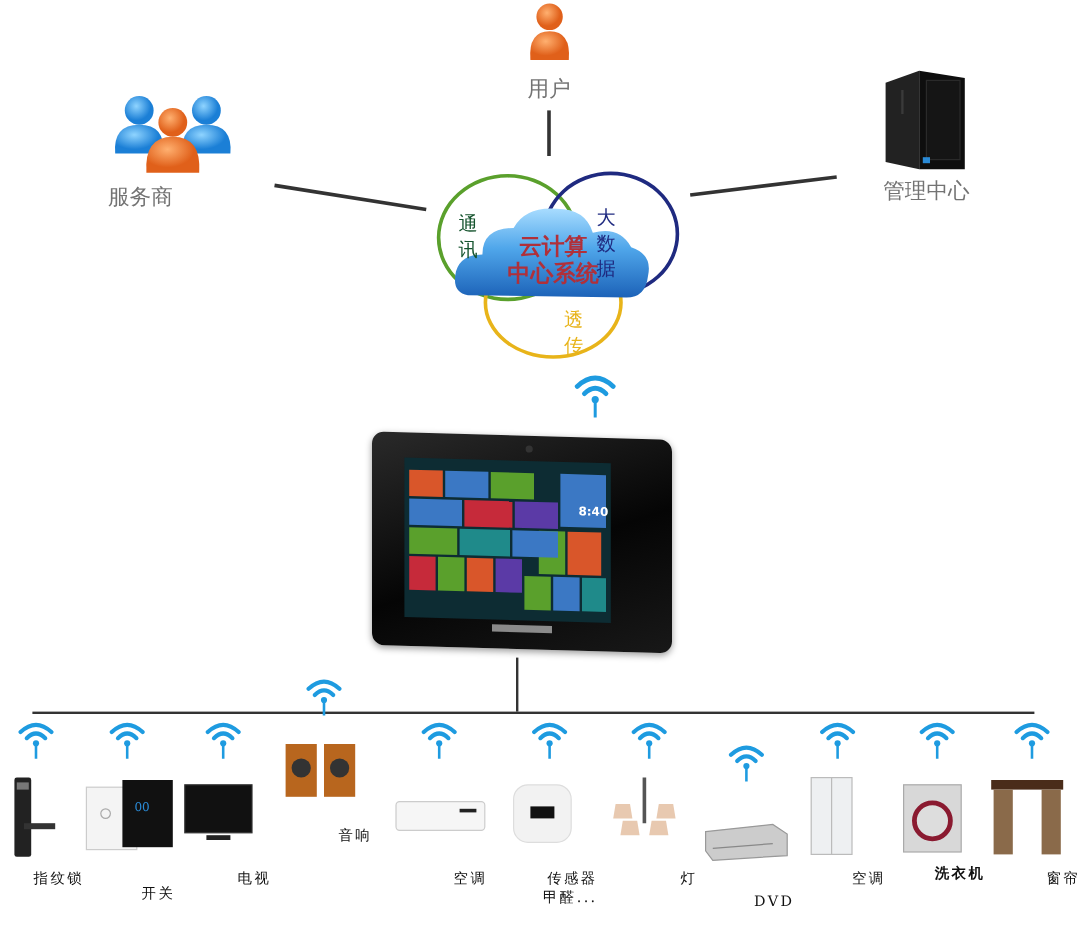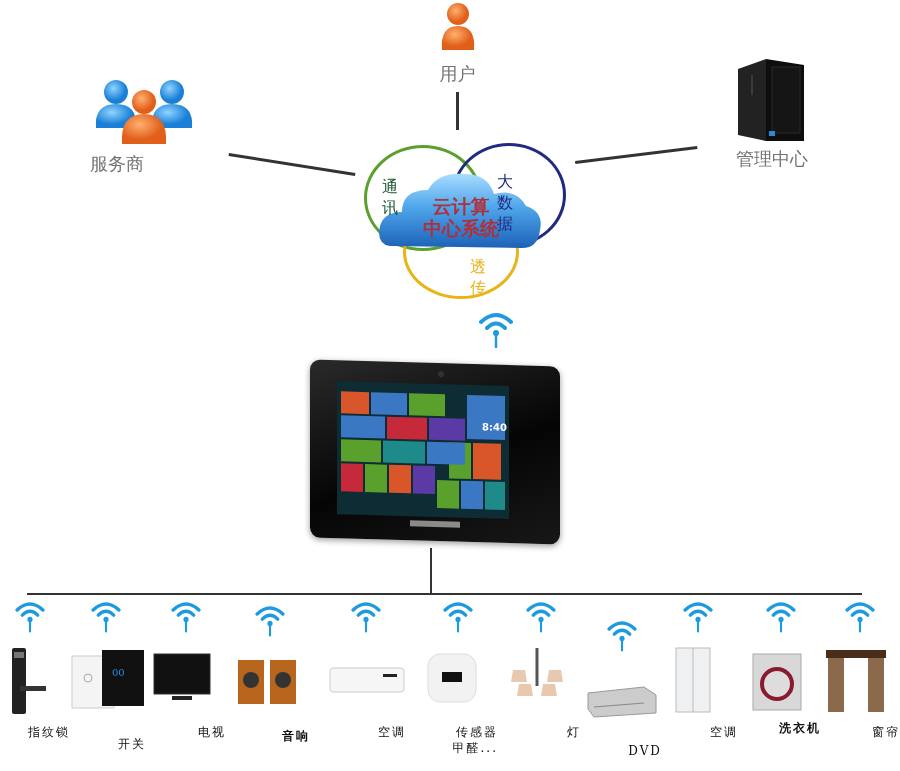--- a/index.html
+++ b/index.html
@@ -153,21 +153,21 @@
       </svg><div class="devlabel" style="white-space:pre-line;margin-top:16px;">开关</div></div>
     <div class="dev" style="left: 146px; top: 598px;"><svg class="wifi" width="32" height="36" viewBox="0 0 36 42">
         <path d="M3 14 Q18 0 33 14" stroke="#1e9be0" stroke-width="4" fill="none" stroke-linecap="round"></path>
         <path d="M9 20 Q18 11 27 20" stroke="#1e9be0" stroke-width="4" fill="none" stroke-linecap="round"></path>
         <circle cx="18" cy="25" r="3" fill="#1e9be0"></circle>
         <line x1="18" y1="25" x2="18" y2="40" stroke="#1e9be0" stroke-width="2.5"></line>
       </svg><svg width="78" height="70" viewBox="0 0 78 70" style="margin-top:12px;">
         <rect x="6" y="8" width="56" height="40" fill="#111" stroke="#333"></rect>
         <rect x="24" y="50" width="20" height="4" fill="#222"></rect>
       </svg><div class="devlabel" style="white-space:pre-line;margin-top:4px;">电视</div></div>
-    <div class="dev" style="left: 230px; top: 602px; font-weight: bold;"><svg class="wifi" width="32" height="36" viewBox="0 0 36 42">
+    <div class="dev" style="left: 230px; top: 562px;"><svg class="wifi" width="32" height="36" viewBox="0 0 36 42">
         <path d="M3 14 Q18 0 33 14" stroke="#1e9be0" stroke-width="4" fill="none" stroke-linecap="round"></path>
         <path d="M9 20 Q18 11 27 20" stroke="#1e9be0" stroke-width="4" fill="none" stroke-linecap="round"></path>
         <circle cx="18" cy="25" r="3" fill="#1e9be0"></circle>
         <line x1="18" y1="25" x2="18" y2="40" stroke="#1e9be0" stroke-width="2.5"></line>
       </svg><svg width="78" height="70" viewBox="0 0 78 70" style="margin-top:12px;">
         <rect x="6" y="10" width="26" height="44" fill="#b8661e"></rect>
         <circle cx="19" cy="30" r="8" fill="#333"></circle>
         <rect x="38" y="10" width="26" height="44" fill="#b8661e"></rect>
         <circle cx="51" cy="30" r="8" fill="#333"></circle>
       </svg><div class="devlabel" style="white-space:pre-line;margin-top:4px;">音响</div></div>

